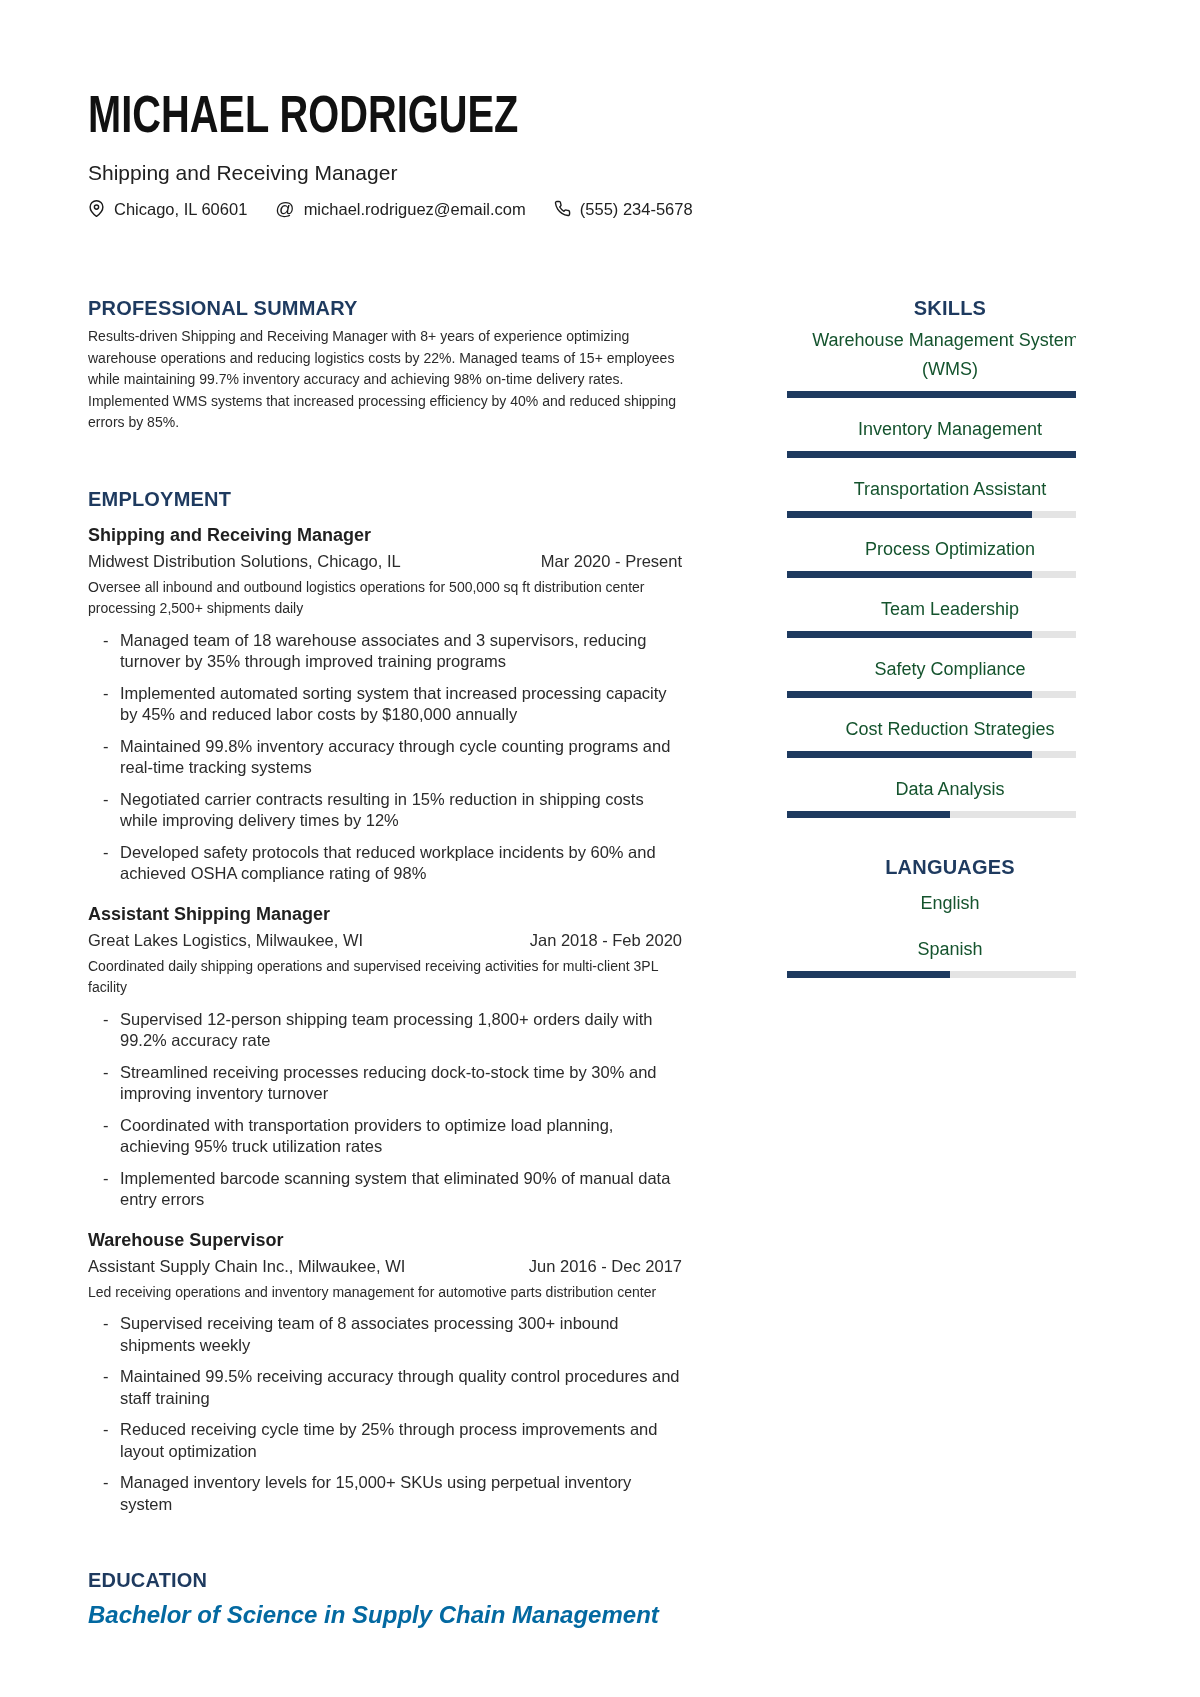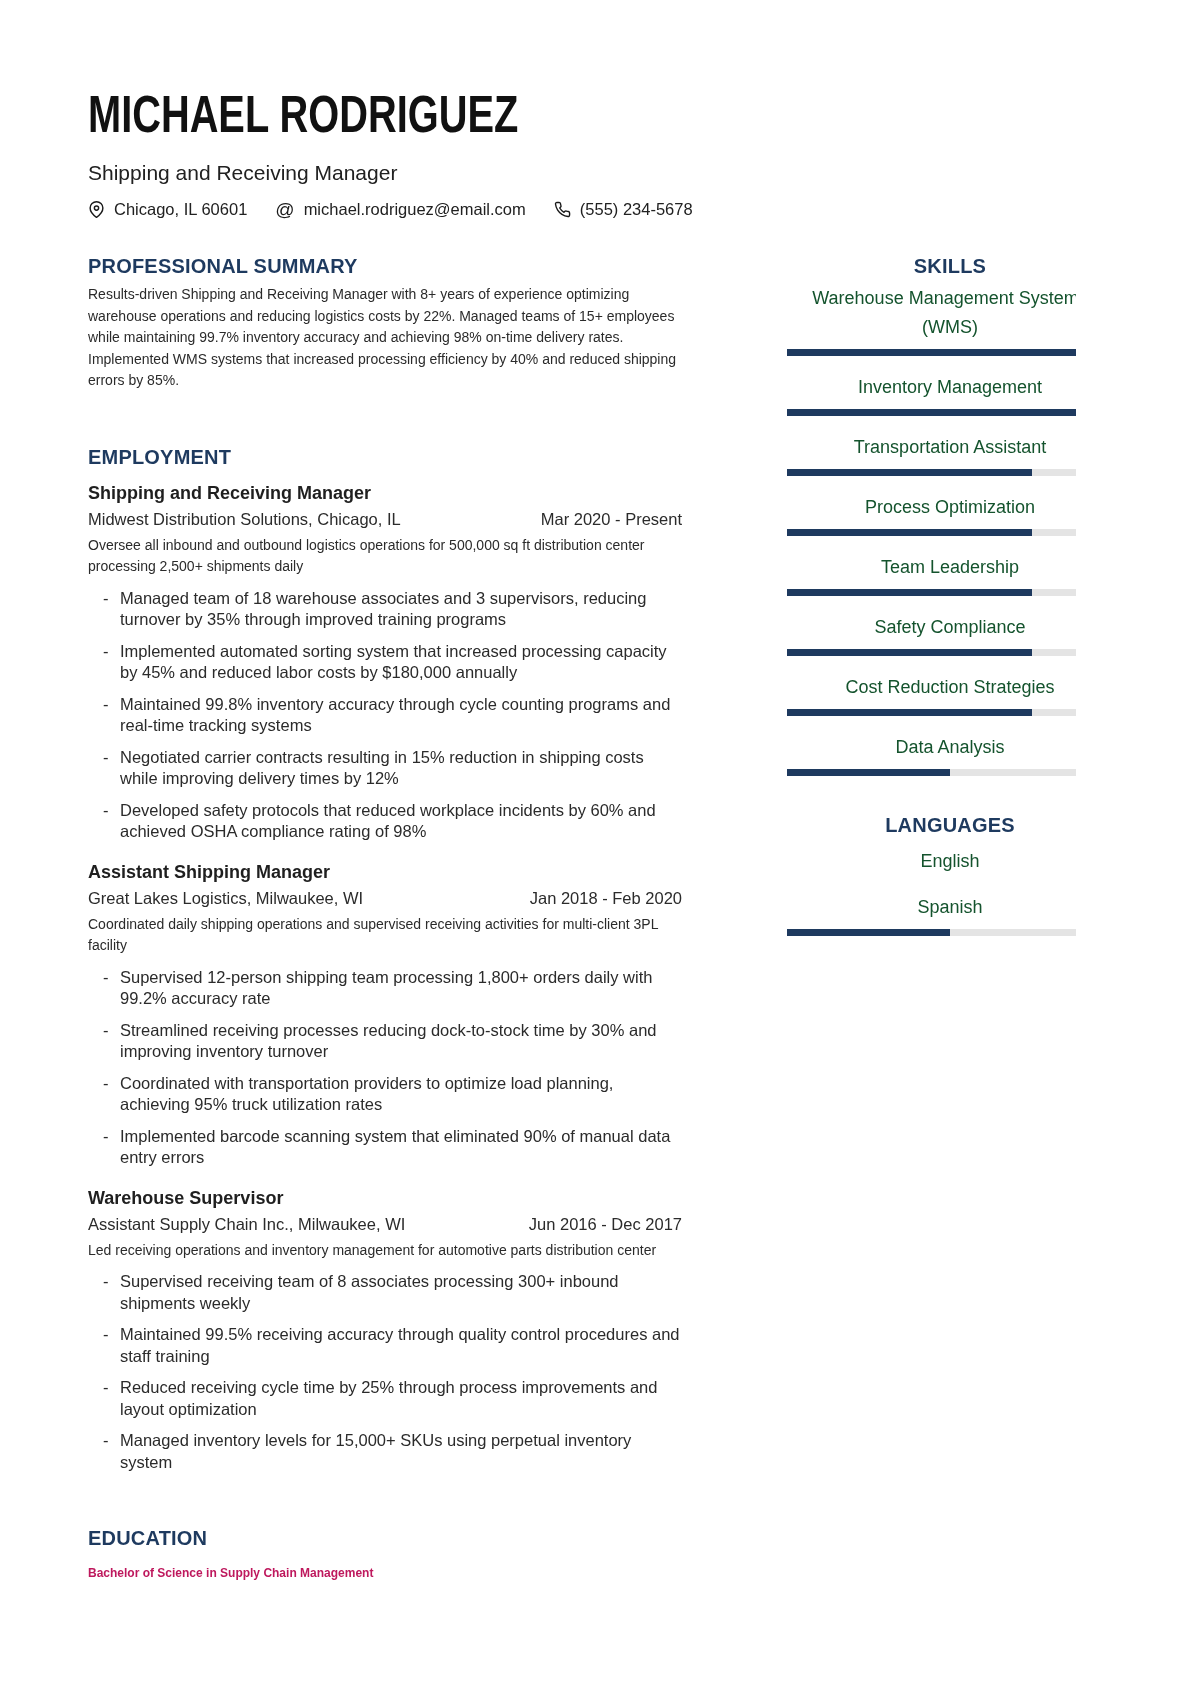--- a/index.html
+++ b/index.html
@@ -13,26 +13,26 @@
   }
 
   
   .name {
     margin:0; font-size:51px; line-height:50px; font-weight:800;
     color:var(--name,#111111); white-space:nowrap;
     transform:scaleX(0.78); transform-origin:left center;
   }
   .subtitle { margin-top:20px; font-size:21px; line-height:26px; color:#212121; }
   .contact { margin-top:14px; display:flex; align-items:center; gap:28px; font-size:16.5px; color:#212121; }
-  .c-item { display:flex; align-items:center; gap:9px; }
+  .c-item { display:flex; gap:9px; }
   .c-item svg { width:17px; height:17px; display:block; color:#1a1a1a; }
   .at-glyph { font-size:19px; line-height:17px; font-weight:400; color:#1a1a1a; }
 
   
-  .columns { display:flex; margin-top:35px; }
+  .columns { display:flex; margin-top:77px; }
   .main { width:594px; flex:none; }
   .sidebar { width:326px; flex:none; margin-left:105px;text-align:center; }
 
   h2.sec { margin:0; font-size:20px; line-height:24px; font-weight:700;
            color:var(--accent,#1e3a5f); letter-spacing:0.2px; }
   .sec-gap { margin-top:53px; }
 
   .summary { margin:6px 0 0; font-size:14px; line-height:21.5px; }
 
   
@@ -42,21 +42,21 @@
   .meta { display:flex; justify-content:space-between; align-items:baseline;
           margin-top:5px; font-size:16.5px; line-height:21px; }
   .dates { white-space:nowrap; margin-left:16px; }
   .desc { margin:5px 0 0; font-size:14px; line-height:21.5px; }
   .bullets { margin-top:5px; }
   .bullet { display:flex; margin-top:10px; padding-left:15px; font-size:16.5px; line-height:21.5px; }
   .dash { width:17px; flex:none; }
   .btext { flex:1; }
 
   
-  .degree { margin-top:12px; font-size:12px; line-height:22px; font-weight:700; color:#be185d; }
+  .degree { margin-top:12px; font-size:24px; line-height:22px; font-weight:700; color:#0369a1;font-style:italic; }
 
   
   .skills { margin-top:6px; }
   .skill { margin-bottom:17px; }
   .skill-label { font-size:18px; line-height:29px; color:#14532d; }
   .track { margin-top:7px; height:7px; background:var(--track,#e4e4e4); }
   .fill { height:100%; background:var(--accent,#1e3a5f); width:0; }
 
   .langs { margin-top:37px; }
   .lang { margin-top:10px; }

